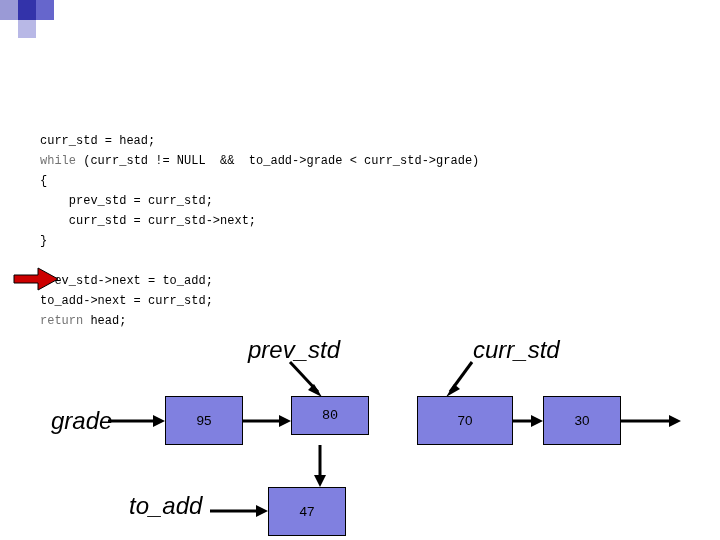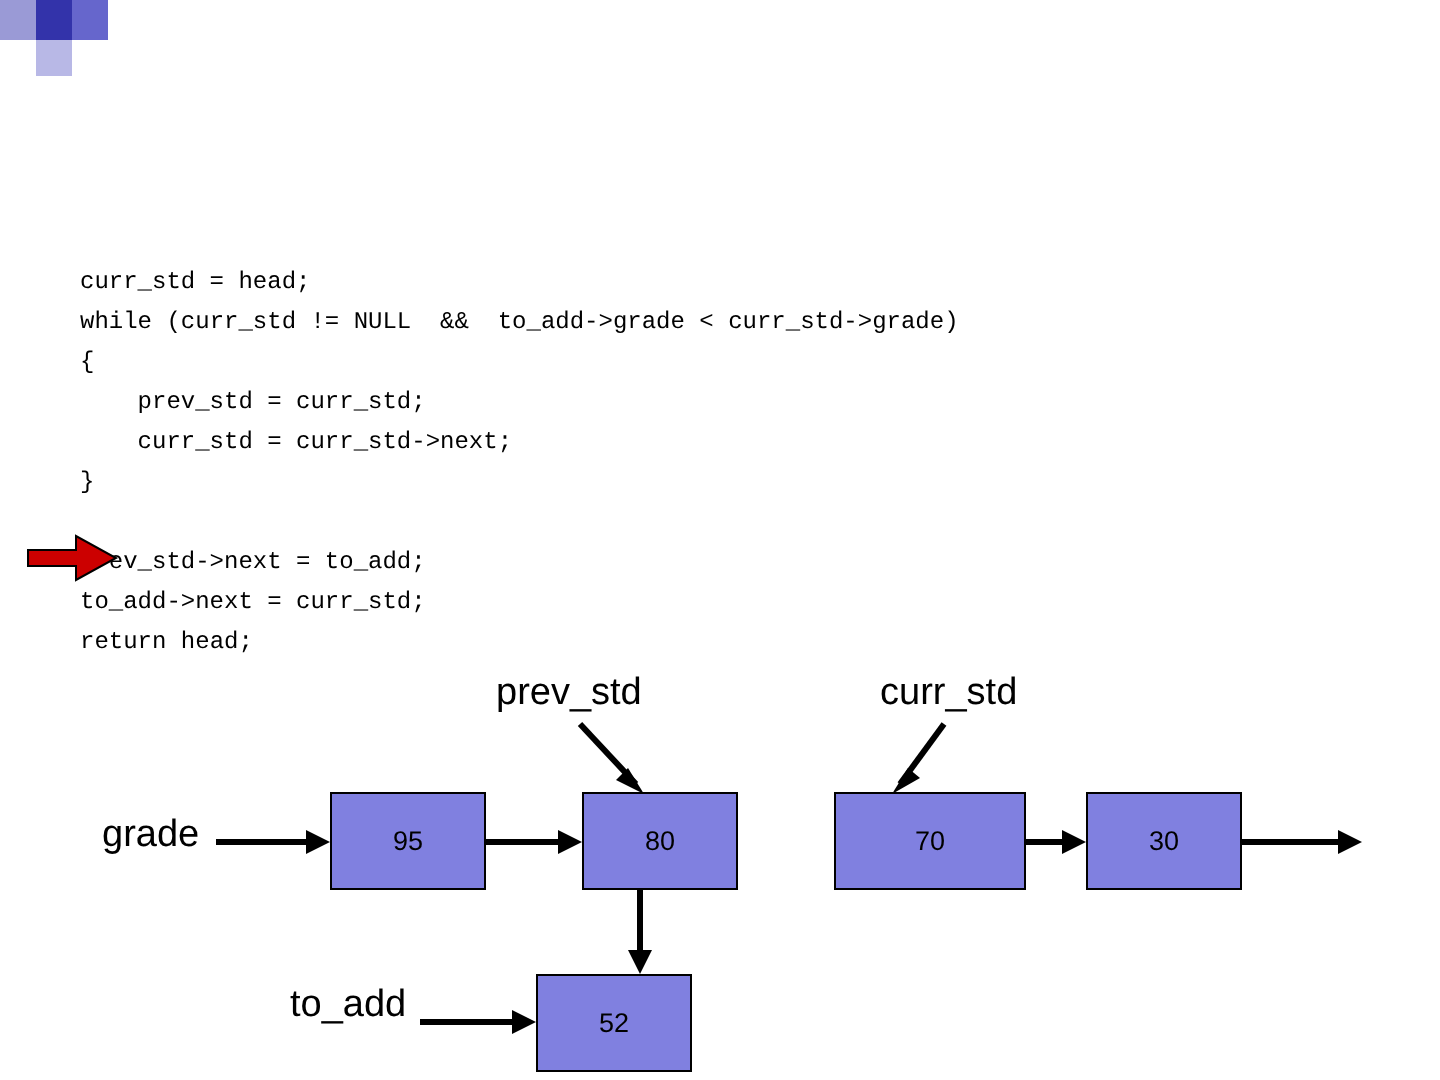--- a/index.html
+++ b/index.html
@@ -52,48 +52,49 @@
   .code {
     position: absolute;
     left: 40px;
     top: 131px;
     font-family: "Liberation Mono", "DejaVu Sans Mono", monospace;
     font-size: 12px;
     line-height: 20px;
     color: #000000;
     white-space: pre;
   }
-  .kw { color: #000000; text-align: right; }
+  .kw { color: #737373; text-align: right; }
 
   
   .lbl {
     position: absolute;
-    font-size: 19px;
+    font-size: 24px;
     color: #000000;
     white-space: nowrap;
+    font-style: italic;
   }
   .lbl-prev { left: 248px; top: 336px; }
-  .lbl-curr { left: 440px; top: 336px; }
+  .lbl-curr { left: 473px; top: 336px; }
   .lbl-head { left: 51px;  top: 407px; }
-  .lbl-toadd{ left: 145px; top: 492px; text-align: center; }
+  .lbl-toadd{ left: 129px; top: 492px; text-align: center; }
 
   
   .box {
     position: absolute;
     background: #8080e0;
     border: 1px solid #000000;
     box-sizing: border-box;
     color: #000000;
     font-size: 13.5px;
     display: flex;
     align-items: center;
     justify-content: center;
   }
   .box-95 { left: 165px; top: 396px; width: 78px; height: 49px; }
-  .box-80 { left: 291px; top: 396px; width: 78px; height: 49px; }
+  .box-80 { left: 291px; top: 396px; width: 78px; height: 39px; font-family: Liberation Mono, monospace; }
   .box-70 { left: 417px; top: 396px; width: 96px; height: 49px; }
   .box-60 { left: 543px; top: 396px; width: 78px; height: 49px; }
   .box-75 { left: 268px; top: 487px; width: 78px; height: 49px; }
 
   svg.overlay {
     position: absolute;
     left: 0; top: 0;
     width: 720px; height: 540px;
     pointer-events: none;
   }
@@ -162,15 +163,15 @@
 
   <div class="lbl lbl-prev">prev_std</div>
   <div class="lbl lbl-curr">curr_std</div>
   <div class="lbl lbl-head">grade</div>
   <div class="lbl lbl-toadd">to_add</div>
 
   <div class="box box-95">95</div>
   <div class="box box-80">80</div>
   <div class="box box-70">70</div>
   <div class="box box-60">30</div>
-  <div class="box box-75">52</div>
+  <div class="box box-75">47</div>
 
 </div>
 
 </body></html>

